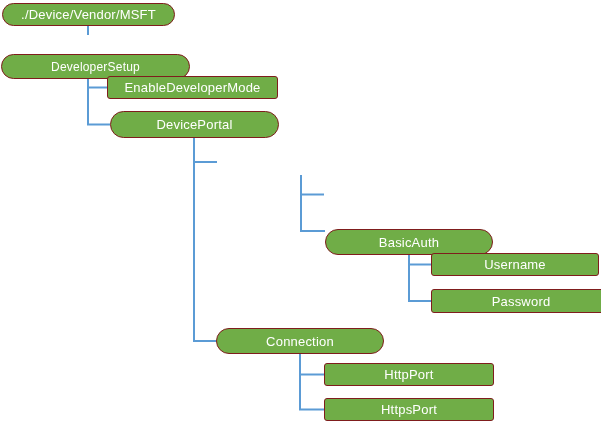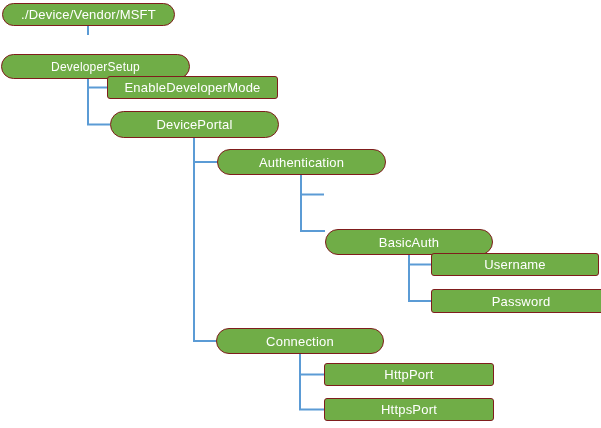--- a/index.html
+++ b/index.html
@@ -71,21 +71,20 @@
 
       <path d="M300 354 L300 409.5 L324 409.5"></path>
       <path d="M300 374.5 L324 374.5"></path>
     </g>
   </svg>
 
   <div class="node rounded n0">./Device/Vendor/MSFT</div>
   <div class="node rounded n1">DeveloperSetup</div>
   <div class="node rectangle n2">EnableDeveloperMode</div>
   <div class="node rounded n3">DevicePortal</div>
-  <div class="node rounded n4">Authentication</div>
   <div class="node rounded n6">BasicAuth</div>
   <div class="node rectangle n7">Username</div>
   <div class="node rectangle n8">Password</div>
   <div class="node rounded n9">Connection</div>
   <div class="node rectangle n10">HttpPort</div>
   <div class="node rectangle n11">HttpsPort</div>
 
 </div>
 
 </body></html>

